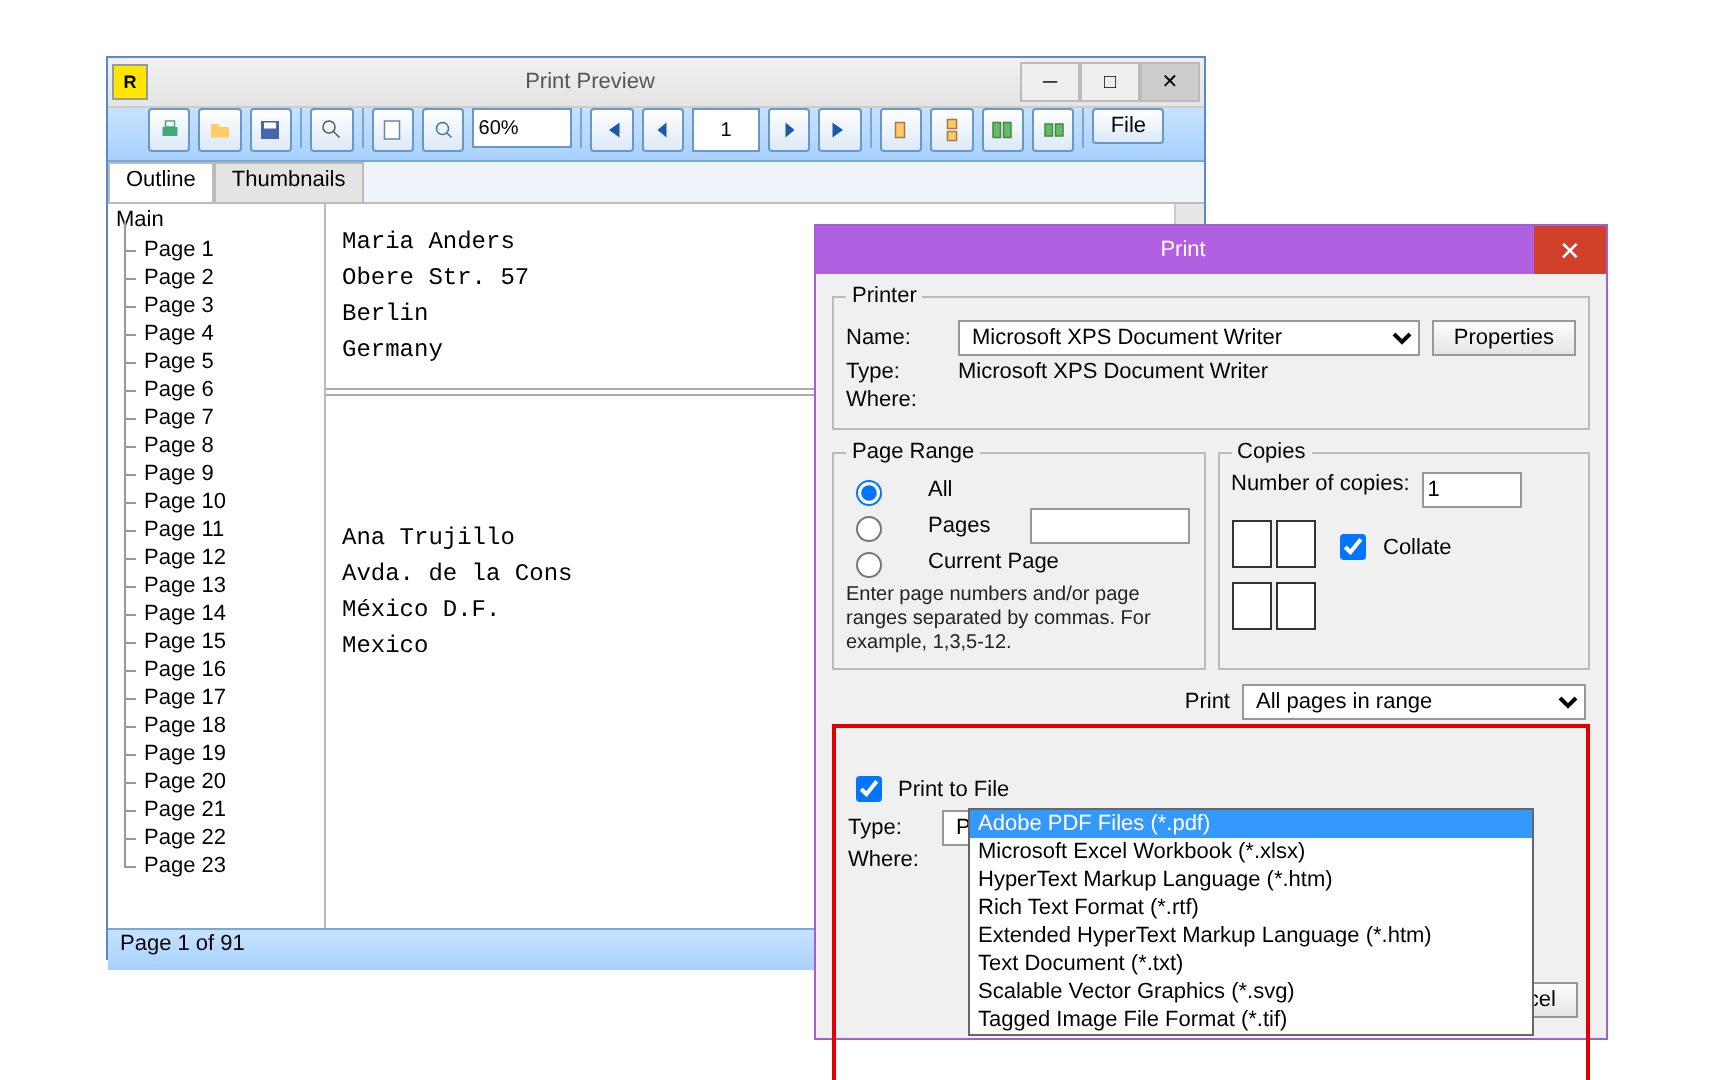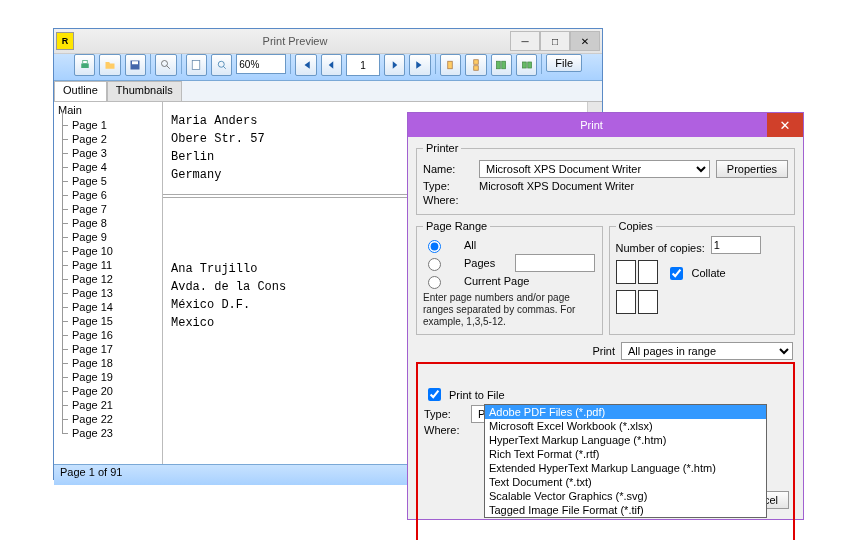--- a/index.html
+++ b/index.html
@@ -39,21 +39,21 @@
 fieldset{border:1px solid #bbb;margin:0 0 5px 0;padding:4px 6px 6px 6px}
 legend{font-size:11px;padding:0 3px}
 .row{display:flex;align-items:center;gap:6px;margin:2px 0}
 .row label{width:50px}
 select,input[type=text]{font-size:11px;border:1px solid #999;background:#fff;padding:1px 2px;height:18px;box-sizing:border-box}
 .btn{border:1px solid #999;background:linear-gradient(#fdfdfd,#e5e5e5);padding:2px 10px;font-size:11px}
 .twocol{display:flex;gap:6px}
 .twocol fieldset{flex:1}
 .hint{font-size:10px;color:#222;line-height:1.2;margin-top:3px}
 .radio-row{display:flex;align-items:center;gap:20px;margin:1px 0}
-.copies-wrap{display:flex;align-items:flex-end;gap:6px;margin-bottom:6px}
+.copies-wrap{display:flex;align-items:flex-start;gap:6px;margin-bottom:6px}
 .copies-input{width:50px}
 .collate-icon{display:inline-block;width:18px;height:22px;border:1px solid #333;background:#fff;position:relative;margin-right:2px}
 .print-row{display:flex;align-items:center;gap:6px;justify-content:flex-end;margin:2px 2px 0 0}
 .print-row select{width:172px}
 .highlight-box{border:2px solid #e00000;padding:20px 6px 2px 6px;margin-top:2px;position:relative}
 .ptf-row{display:flex;align-items:center;gap:5px;margin:1px 0}
 .ptf-row label{width:42px}
 .type-select{width:280px}
 .dropdown{position:absolute;left:66px;top:40px;width:281px;background:#fff;border:1px solid #666;z-index:10;max-height:120px;overflow-y:auto}
 .dropdown div{padding:1px 4px;font-size:11px}

